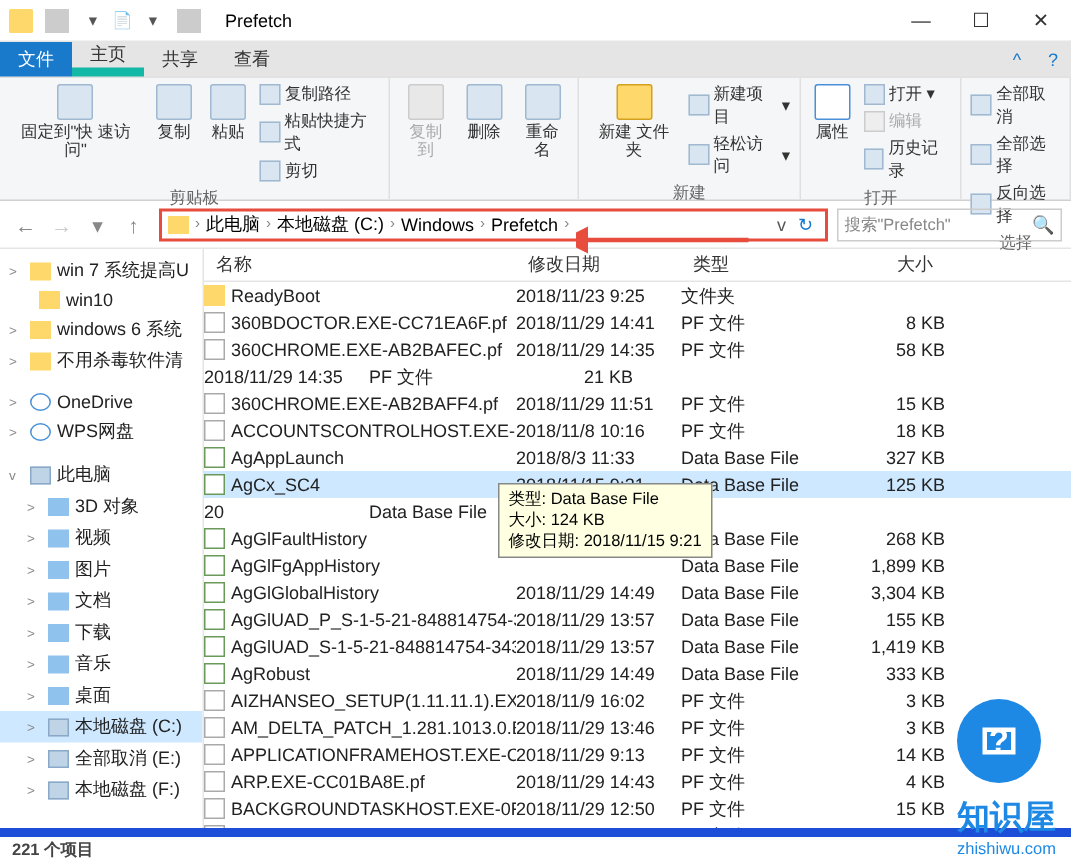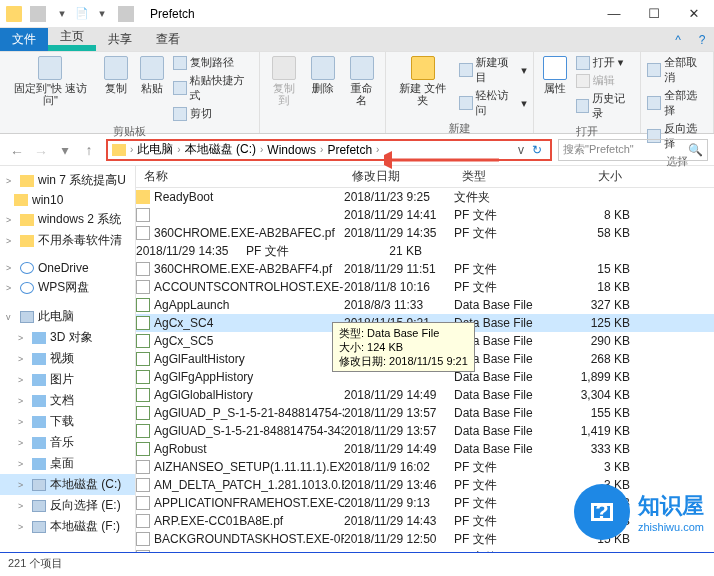--- a/index.html
+++ b/index.html
@@ -65,22 +65,22 @@
 .c-size { width: 80px; text-align: right; }
 .rows { overflow: hidden; }
 .row { height: 18px; display: flex; align-items: center; font-size: 12px; color: #222; }
 .row.sel { background: #cde8ff; }
 .row .c-name { display: flex; align-items: center; gap: 4px; overflow: hidden; white-space: nowrap; text-overflow: ellipsis; }
 .fico { width: 14px; height: 14px; display: inline-block; flex-shrink: 0; }
 .fico.folder { background: #ffd86b; }
 .fico.pf { background: #fff; border: 1px solid #aaa; position: relative; }
 .fico.db { background: #fff; border: 1px solid #6a9a5a; }
 .tooltip { position: absolute; left: 196px; top: 156px; background: #ffffe1; border: 1px solid #888; padding: 3px 6px; font-size: 11px; line-height: 14px; z-index: 10; }
-.status { height: 22px; border-top: 1px solid #1d4ed8; display: flex; align-items: center; padding: 0 8px; font-size: 11px; color: #444; }
-.logo-badge { position: absolute; right: 10px; bottom: 36px; display: flex; align-items: center; gap: 8px; z-index: 20; }
+.status { height: 22px; border-top: 6px solid #1d4ed8; display: flex; align-items: center; padding: 0 8px; font-size: 11px; color: #444; font-weight: bold; }
+.logo-badge { position: absolute; right: 10px; bottom: 4px; display: flex; gap: 8px; z-index: 20; flex-direction: column; }
 .logo-badge .circle { width: 56px; height: 56px; border-radius: 50%; background: #1e88e5; display: flex; align-items: center; justify-content: center; color: #fff; font-size: 24px; font-weight: bold; position: relative; }
 .logo-badge .circle::after { content: "?"; position: absolute; font-size: 22px; }
 .logo-badge .circle .sq { width: 22px; height: 18px; border: 3px solid #fff; }
 .logo-badge .txtwrap { display: flex; flex-direction: column; }
 .logo-badge .big { font-size: 22px; color: #1e88e5; font-weight: bold; }
 .logo-badge .small { font-size: 11px; color: #1e88e5; }
 </style>
 </head>
 <body>
 
@@ -254,29 +254,29 @@
   </div>
 </div>
 
 <div class="content">
   <div class="tree" id="tree">
       <div class="node" style="padding-left: 6px;">
         <span class="exp">&gt;</span>
         <span class="tico folder"></span>
         <span>win 7 系统提高U</span>
       </div>
-      <div class="node" style="padding-left: 0;">
+      <div class="node" style="padding-left: 0; margin-left: 12px;">
         <span class="exp"></span>
         <span class="tico folder"></span>
         <span>win10</span>
       </div>
       <div class="node" style="padding-left: 6px;">
         <span class="exp">&gt;</span>
         <span class="tico folder"></span>
-        <span>windows 2 系统</span>
+        <span>windows 6 系统</span>
       </div>
       <div class="node" style="padding-left: 6px;">
         <span class="exp">&gt;</span>
         <span class="tico folder"></span>
         <span>不用杀毒软件清</span>
       </div>
       <div class="spacer"></div>
       <div class="node" style="padding-left: 6px;">
         <span class="exp">&gt;</span>
         <span class="tico cloud"></span>
@@ -329,21 +329,21 @@
         <span>桌面</span>
       </div>
       <div class="node sel" style="padding-left: 18px;">
         <span class="exp">&gt;</span>
         <span class="tico drive"></span>
         <span>本地磁盘 (C:)</span>
       </div>
       <div class="node" style="padding-left: 18px;">
         <span class="exp">&gt;</span>
         <span class="tico drive"></span>
-        <span>反向选择 (E:)</span>
+        <span>全部取消 (E:)</span>
       </div>
       <div class="node" style="padding-left: 18px;">
         <span class="exp">&gt;</span>
         <span class="tico drive"></span>
         <span>本地磁盘 (F:)</span>
       </div>
     </div>
   <div class="list">
     <div class="cols">
       <div class="c-name">名称</div>
@@ -357,20 +357,21 @@
             <span class="fico folder"></span>
             <span>ReadyBoot</span>
           </div>
           <div class="c-date">2018/11/23 9:25</div>
           <div class="c-type">文件夹</div>
           <div class="c-size"></div>
         </div>
         <div class="row">
           <div class="c-name">
             <span class="fico pf"></span>
+            <span>360BDOCTOR.EXE-CC71EA6F.pf</span>
           </div>
           <div class="c-date">2018/11/29 14:41</div>
           <div class="c-type">PF 文件</div>
           <div class="c-size">8 KB</div>
         </div>
         <div class="row">
           <div class="c-name">
             <span class="fico pf"></span>
             <span>360CHROME.EXE-AB2BAFEC.pf</span>
           </div>
@@ -413,24 +414,20 @@
         <div class="row sel">
           <div class="c-name">
             <span class="fico db"></span>
             <span>AgCx_SC4</span>
           </div>
           <div class="c-date">2018/11/15 9:21</div>
           <div class="c-type">Data Base File</div>
           <div class="c-size">125 KB</div>
         </div>
         <div class="row">
-          <div class="c-name">
-            <span class="fico db"></span>
-            <span>AgCx_SC5</span>
-          </div>
           <div class="c-date">20</div>
           <div class="c-type">Data Base File</div>
           <div class="c-size">290 KB</div>
         </div>
         <div class="row">
           <div class="c-name">
             <span class="fico db"></span>
             <span>AgGlFaultHistory</span>
           </div>
           <div class="c-date"></div>

